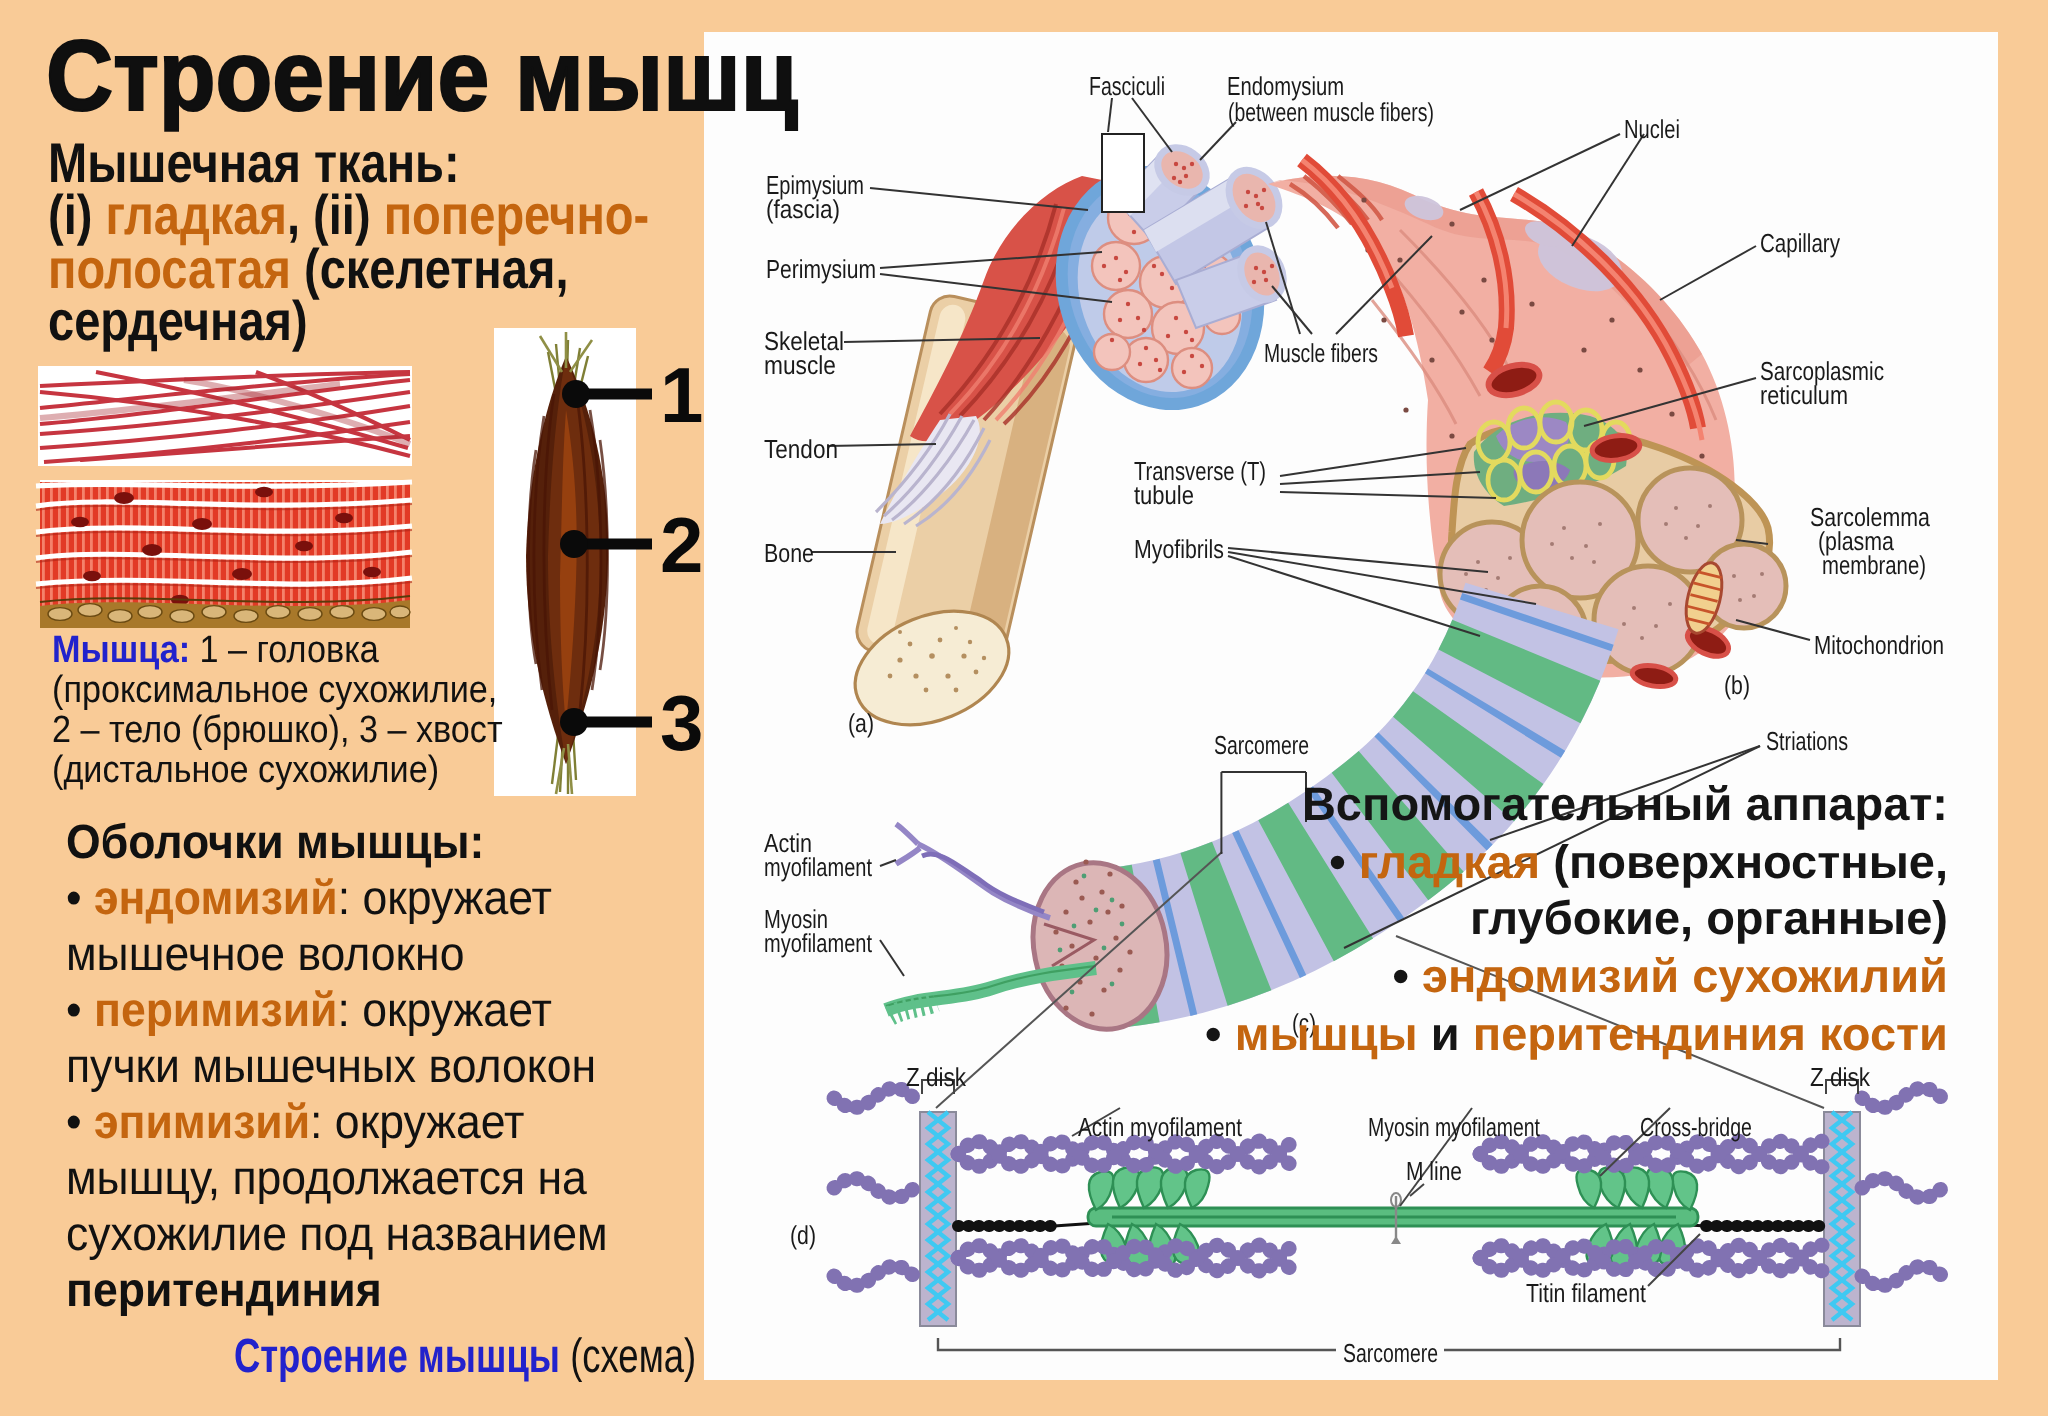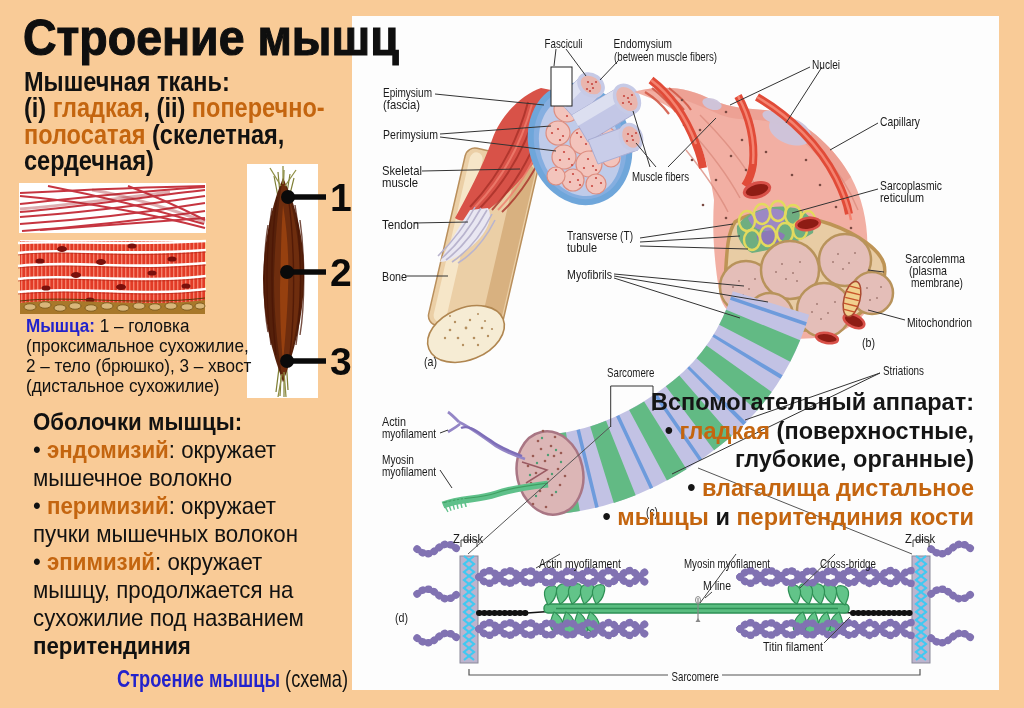--- a/index.html
+++ b/index.html
@@ -615,13 +615,13 @@
     <path d="M440,433 L448,430"></path>
     <path d="M440,470 L452,488"></path>
   </g>
 </svg>
 
 <div id="title" class="abs">Строение мышц</div>
 <div id="blkA" class="abs">Мышечная ткань:<br>(i) <span class="o">гладкая</span>, (ii) <span class="o">поперечно-</span><br><span class="o">полосатая</span> (скелетная,<br>сердечная)</div>
 <div id="blkB" class="abs"><span class="blu">Мышца:</span> 1 – головка<br>(проксимальное сухожилие,<br>2 – тело (брюшко), 3 – хвост<br>(дистальное сухожилие)</div>
 <div id="blkC" class="abs"><span class="b">Оболочки мышцы:</span><br>• <span class="o b">эндомизий</span>: окружает<br>мышечное волокно<br>• <span class="o b">перимизий</span>: окружает<br>пучки мышечных волокон<br>• <span class="o b">эпимизий</span>: окружает<br>мышцу, продолжается на<br>сухожилие под названием<br><span class="b">перитендиния</span></div>
 <div id="blkD" class="abs"><span class="blu">Строение мышцы</span> (схема)</div>
-<div id="blkR" class="abs">Вспомогательный аппарат:<br>• <span class="o">гладкая</span> (поверхностные,<br>глубокие, органные)<br>• <span class="o">влагалища дистальное</span><br>• <span class="o">мышцы</span> и <span class="o">перитендиния кости</span></div>
+<div id="blkR" class="abs">Вспомогательный аппарат:<br>• <span class="o">гладкая</span> (поверхностные,<br>глубокие, органные)<br>• <span class="o">эндомизий сухожилий</span><br>• <span class="o">мышцы</span> и <span class="o">перитендиния кости</span></div>
 
 </body></html>

